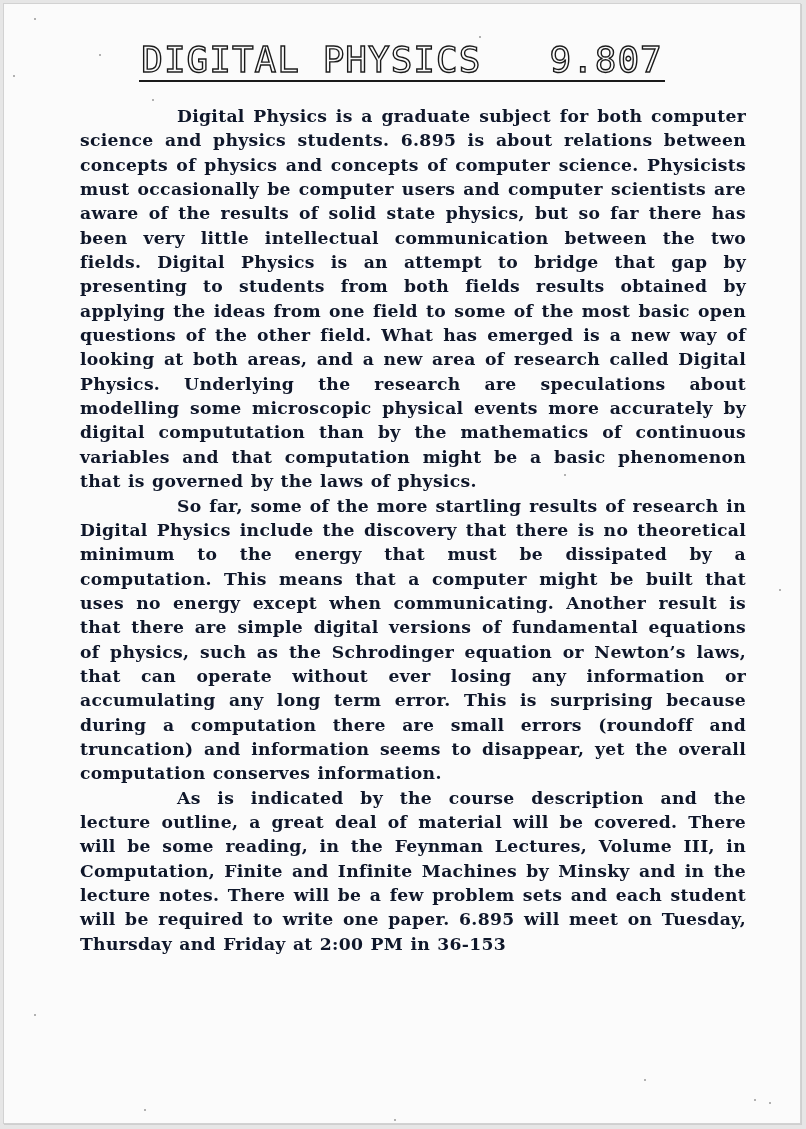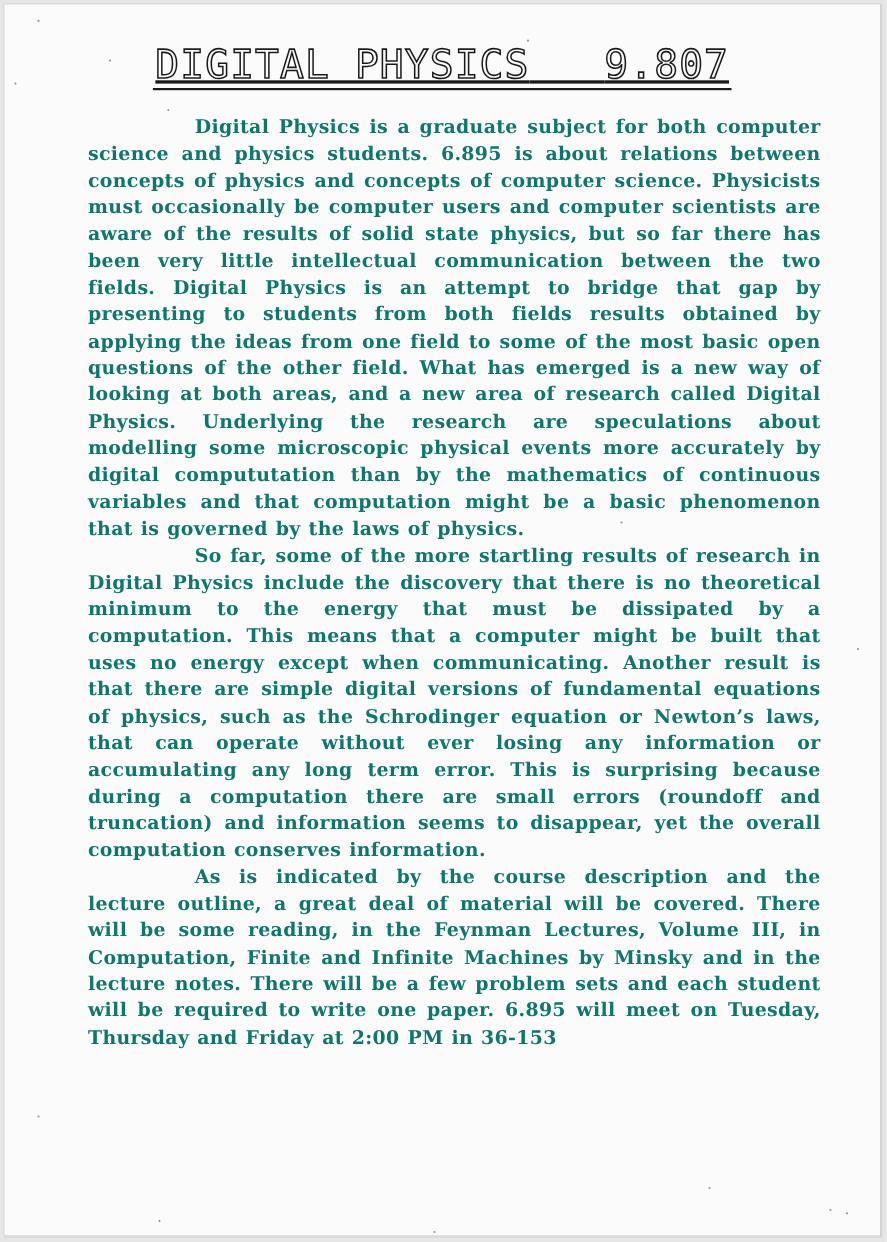--- a/index.html
+++ b/index.html
@@ -35,31 +35,31 @@
     display: inline-block;
     font-family: "DejaVu Sans Mono", monospace;
     font-size: 36px;
     letter-spacing: 1px;
     color: #fbfbfb;
     -webkit-text-stroke: 1.4px #1a1a1a;
     padding: 0 2px 2px 2px;
     border-bottom: 2px solid #1a1a1a;
     line-height: 36px;
   }
-  .title span { white-space: pre; text-decoration: underline; }
+  .title span { white-space: pre; }
   .body-text {
     position: absolute;
     left: 76px;
     top: 100px;
     width: 666px;
     font-family: "DejaVu Serif", serif;
     font-size: 17.2px;
     font-weight: bold;
     line-height: 24.35px;
-    color: #0f766e;
+    color: #0f172a;
     text-align: justify;
     text-align-last: auto;
     letter-spacing: 0.3px;
     word-spacing: 1px;
   }
   .para {
     margin: 0;
     text-indent: 97px;
     text-align: justify;
   }

